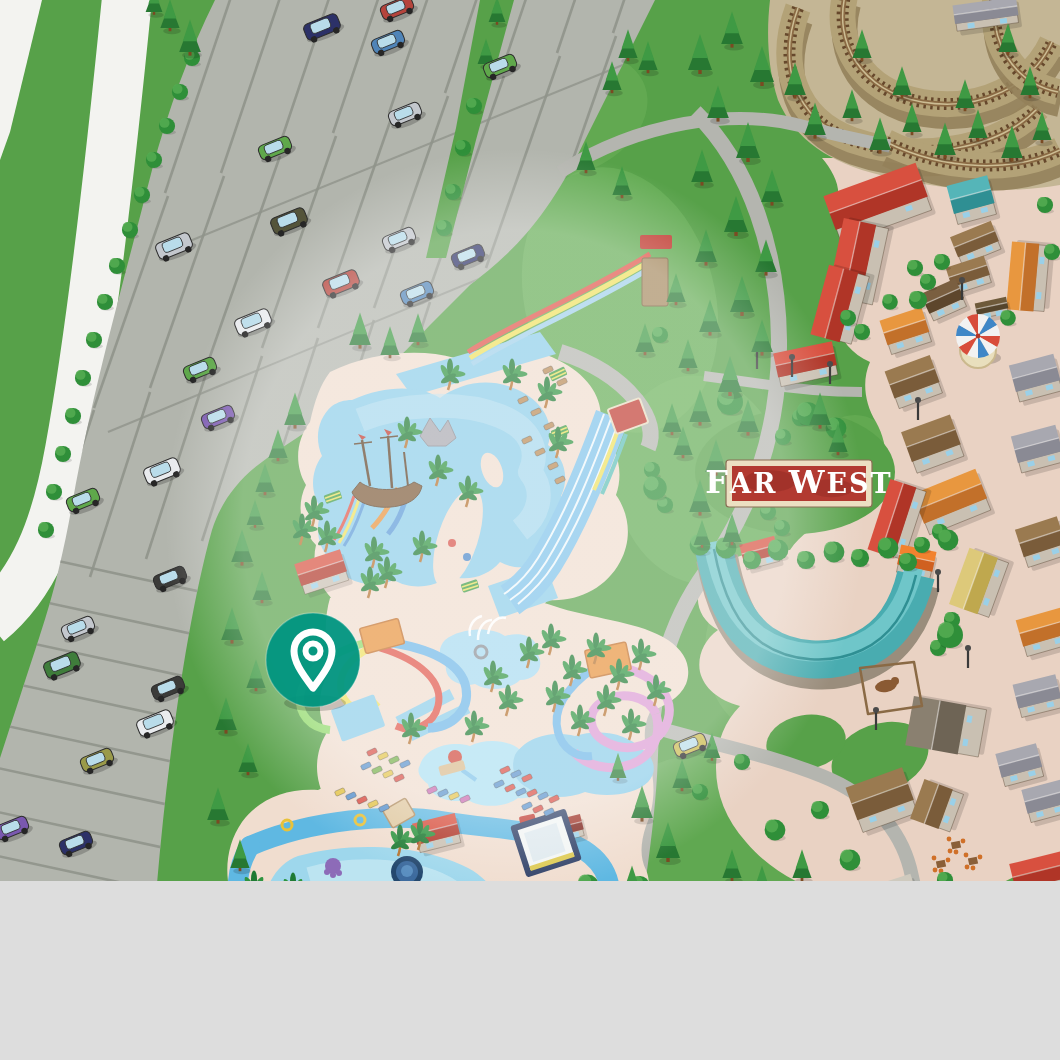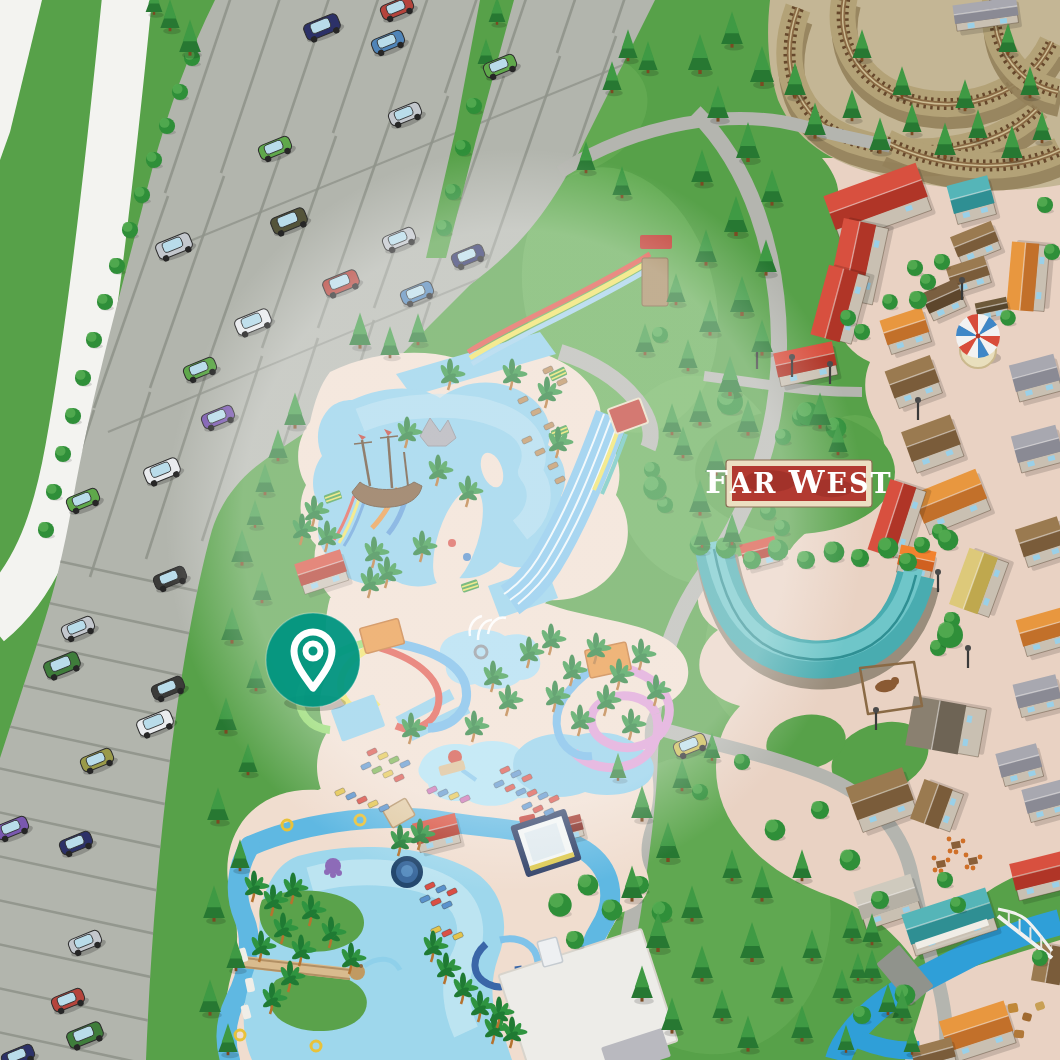--- a/index.html
+++ b/index.html
@@ -1,16 +1,16 @@
 <!DOCTYPE html>
 <html><head>
 <meta charset="utf-8">
 <style>
   html,body{margin:0;padding:0;background:#dddddd;font-family:"DejaVu Sans",sans-serif;}
-  .stage{width:1060px;height:1060px;position:relative;overflow:hidden;background:#57a149;}
+  .stage{width:1060px;height:881px;position:relative;overflow:hidden;background:#57a149;}
   svg{display:block;width:1060px;height:1060px;}
   .sign-text{font-family:"DejaVu Serif","Liberation Serif",serif;font-weight:bold;fill:#ffffff;letter-spacing:2px;}
 </style>
 </head>
 <body>
 
 <div class="stage">
   <svg id="map" viewBox="0 0 1060 1060" xmlns="http://www.w3.org/2000/svg" aria-label="park map">
     <defs>
       <radialGradient id="spotGrad" cx="50%" cy="50%" r="50%">

